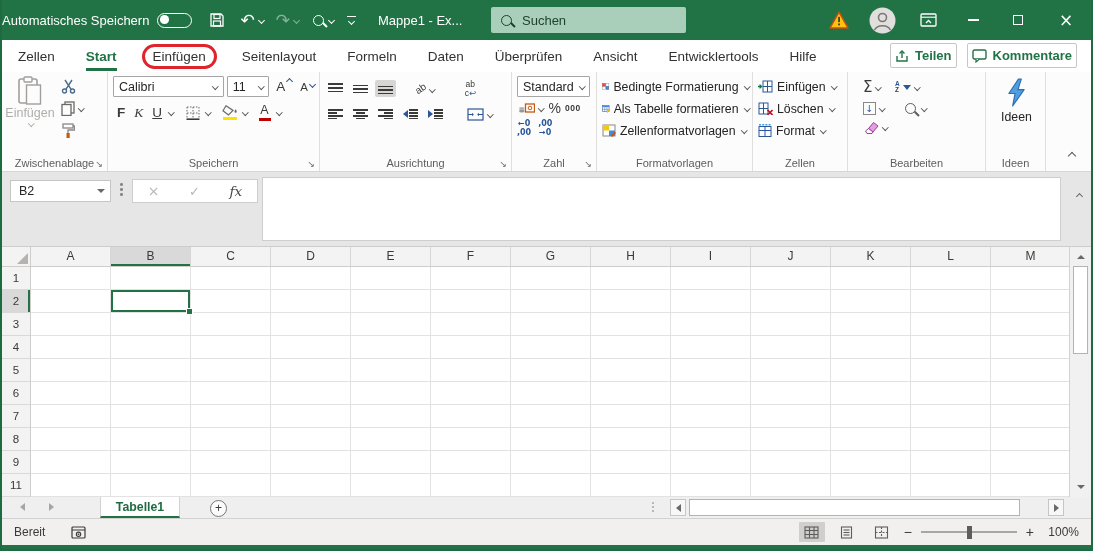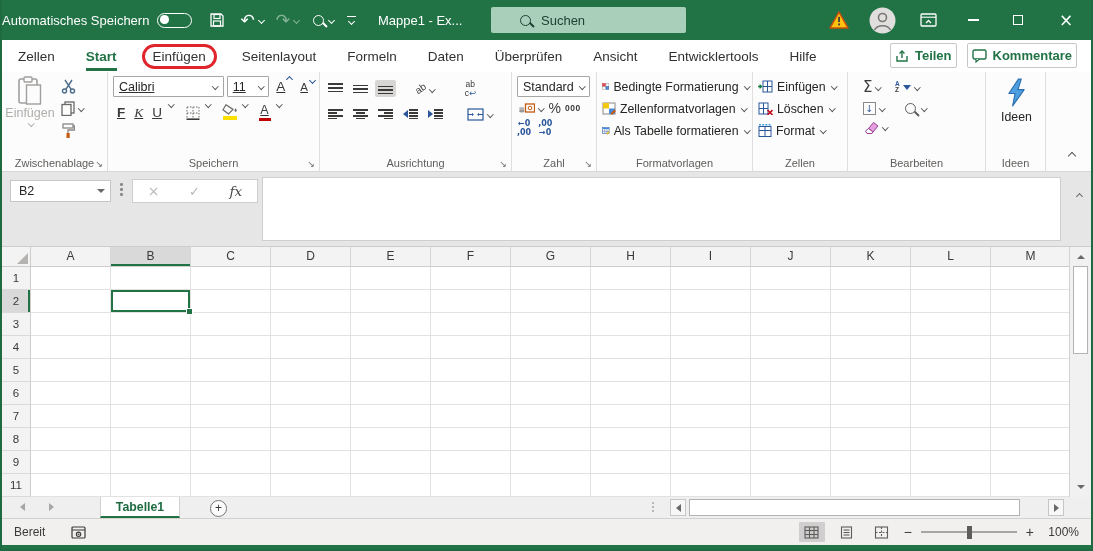--- a/index.html
+++ b/index.html
@@ -14,21 +14,21 @@
   .autosave{display:flex;align-items:center;gap:8px;white-space:nowrap;}
   .toggle{width:35px;height:15px;border:1.5px solid #fff;border-radius:9px;position:relative;flex:0 0 auto;}
   .toggle::after{content:"";position:absolute;left:2px;top:1.8px;width:8.5px;height:8.5px;background:#fff;border-radius:50%;}
   .tbbtn{display:flex;align-items:center;justify-content:center;color:#fff;}
   .chev{display:inline-block;width:5px;height:5px;border-right:1.3px solid currentColor;border-bottom:1.3px solid currentColor;transform:rotate(45deg);}
   .chev.up{transform:rotate(-135deg);}
   .qchev{display:flex;flex-direction:column;align-items:center;gap:2px;}
   .qchev b{width:9px;height:1.5px;background:#fff;}
   .doc-title{margin-left:22px;white-space:nowrap;}
   .tb-search{position:absolute;left:489px;top:7px;width:195px;height:26px;background:#a9cfba;border-radius:2px;
-    display:flex;align-items:center;gap:10px;padding-left:29px;color:#20402f;font-size:13px;}
+    display:flex;align-items:center;gap:10px;padding-left:10px;color:#20402f;font-size:13px;}
   .mag{width:11px;height:11px;border:1.6px solid currentColor;border-radius:50%;position:relative;display:inline-block;flex:0 0 auto;}
   .mag::after{content:"";position:absolute;width:6px;height:1.6px;background:currentColor;transform:rotate(45deg);right:-5px;bottom:-1.5px;}
   .tb-right{position:absolute;right:0;top:0;height:40px;display:flex;align-items:center;}
   .tb-right>div{height:40px;display:flex;align-items:center;justify-content:center;}
   .w-warn{width:40px;}.w-avatar{width:46px;}.w-ribopt{width:46px;}
   .w-min{width:44px;}.w-max{width:46px;}.w-close{width:50px;font-size:17px;}
   .minbar{width:11px;height:1.6px;background:#fff;display:block;}
   .maxbox{width:10px;height:10px;border:1.4px solid #fff;display:block;}
 
   
@@ -49,21 +49,21 @@
   .smchev{width:4.5px;height:4.5px;border-right:1.2px solid #5a5856;border-bottom:1.2px solid #5a5856;transform:rotate(45deg);display:inline-block;margin-left:2px;flex:0 0 auto;}
   .ic-btn{display:flex;align-items:center;gap:2px;padding:2px 3px;border-radius:2px;}
   .combo{background:#fff;border:1px solid #a8a6a4;height:21px;display:flex;align-items:center;font-size:12.5px;color:#252423;padding:0 5px;justify-content:space-between;border-radius:1px;}
 
   
   .paste-big{width:46px;display:flex;flex-direction:column;align-items:center;gap:1px;color:#b0aeab;font-size:12.5px;}
   .clip-col{display:flex;flex-direction:column;gap:3px;margin-left:5px;margin-top:1px;}
 
   
   .fg-rows{display:flex;flex-direction:column;gap:5px;width:100%;}
-  .fg-r{display:flex;gap:3px;text-decoration:underline;}
+  .fg-r{display:flex;align-items:center;gap:3px;}
   .fbtn{font-size:13.5px;color:#3b3a39;padding:1px 4px;display:flex;align-items:center;}
   .bold{font-weight:800;}.ital{font-style:italic;font-family:"Liberation Serif",serif;}
   .undl{text-decoration:underline;}
   .Agrow{position:relative;padding-right:8px;}
   .Agrow::after{content:"";position:absolute;top:1px;right:1px;width:4px;height:4px;border-right:1.3px solid #2b579a;border-bottom:1.3px solid #2b579a;transform:rotate(-135deg);}
   .Ashrink{position:relative;padding-right:8px;font-size:11.5px;}
   .Ashrink::after{content:"";position:absolute;top:2px;right:1px;width:4px;height:4px;border-right:1.3px solid #2b579a;border-bottom:1.3px solid #2b579a;transform:rotate(45deg);}
   .colorbar{display:flex;flex-direction:column;align-items:center;line-height:1;gap:1px;}
   .bar-y{width:14px;height:3.5px;background:#ffe100;}
   .bar-r{width:12px;height:3.5px;background:#c00000;}
@@ -515,38 +515,38 @@
               <rect x="1" y="1" width="5.5" height="5" fill="#E74856" stroke="#C50F1F" stroke-width=".8"></rect>
               <rect x="7.5" y="1" width="5.5" height="5" fill="#fff" stroke="#8A8886" stroke-width=".8"></rect>
               <rect x="1" y="7" width="5.5" height="5" fill="#fff" stroke="#8A8886" stroke-width=".8"></rect>
               <rect x="7.5" y="7" width="5.5" height="5" fill="#4A89DC" stroke="#2B579A" stroke-width=".8"></rect>
             </svg>
           <span>Bedingte Formatierung</span>
           <span class="smchev"></span>
         </div>
         <div class="lbl-btn">
           <svg width="14" height="13" viewBox="0 0 14 13">
-              <rect x="1" y="1" width="12" height="11" fill="#fff" stroke="#8A8886"></rect>
-              <rect x="1" y="1" width="6" height="5.5" fill="#F2C811"></rect>
-              <rect x="7" y="6.5" width="6" height="5.5" fill="#4A89DC"></rect>
-              <path d="M8.5 11.5l4-4 1.5 1.5-4 4z" fill="#C55A11"></path>
-            </svg>
-          <span>Zellenformatvorlagen</span>
-          <span class="smchev"></span>
-        </div>
-        <div class="lbl-btn">
-          <svg width="14" height="13" viewBox="0 0 14 13">
               <rect x="1" y="1" width="12" height="11" fill="#fff" stroke="#2B579A"></rect>
               <rect x="1" y="1" width="12" height="3" fill="#4A89DC"></rect>
               <line x1="5" y1="4" x2="5" y2="12" stroke="#2B579A" stroke-width=".8"></line>
               <line x1="9" y1="4" x2="9" y2="12" stroke="#2B579A" stroke-width=".8"></line>
               <line x1="1" y1="8" x2="13" y2="8" stroke="#2B579A" stroke-width=".8"></line>
               <path d="M8 12l4-4 2 2-4 4z" fill="#F2C811" stroke="#8A8886" stroke-width=".6"></path>
             </svg>
           <span>Als Tabelle formatieren</span>
+          <span class="smchev"></span>
+        </div>
+        <div class="lbl-btn">
+          <svg width="14" height="13" viewBox="0 0 14 13">
+              <rect x="1" y="1" width="12" height="11" fill="#fff" stroke="#8A8886"></rect>
+              <rect x="1" y="1" width="6" height="5.5" fill="#F2C811"></rect>
+              <rect x="7" y="6.5" width="6" height="5.5" fill="#4A89DC"></rect>
+              <path d="M8.5 11.5l4-4 1.5 1.5-4 4z" fill="#C55A11"></path>
+            </svg>
+          <span>Zellenformatvorlagen</span>
           <span class="smchev"></span>
         </div>
       </div>
       <span class="grp-label">Formatvorlagen</span>
     </div>
 
     <div class="grp" style="width:95px">
       <div class="lbl-rows">
         <div class="lbl-btn">
           <svg width="15" height="13" viewBox="0 0 15 13">

